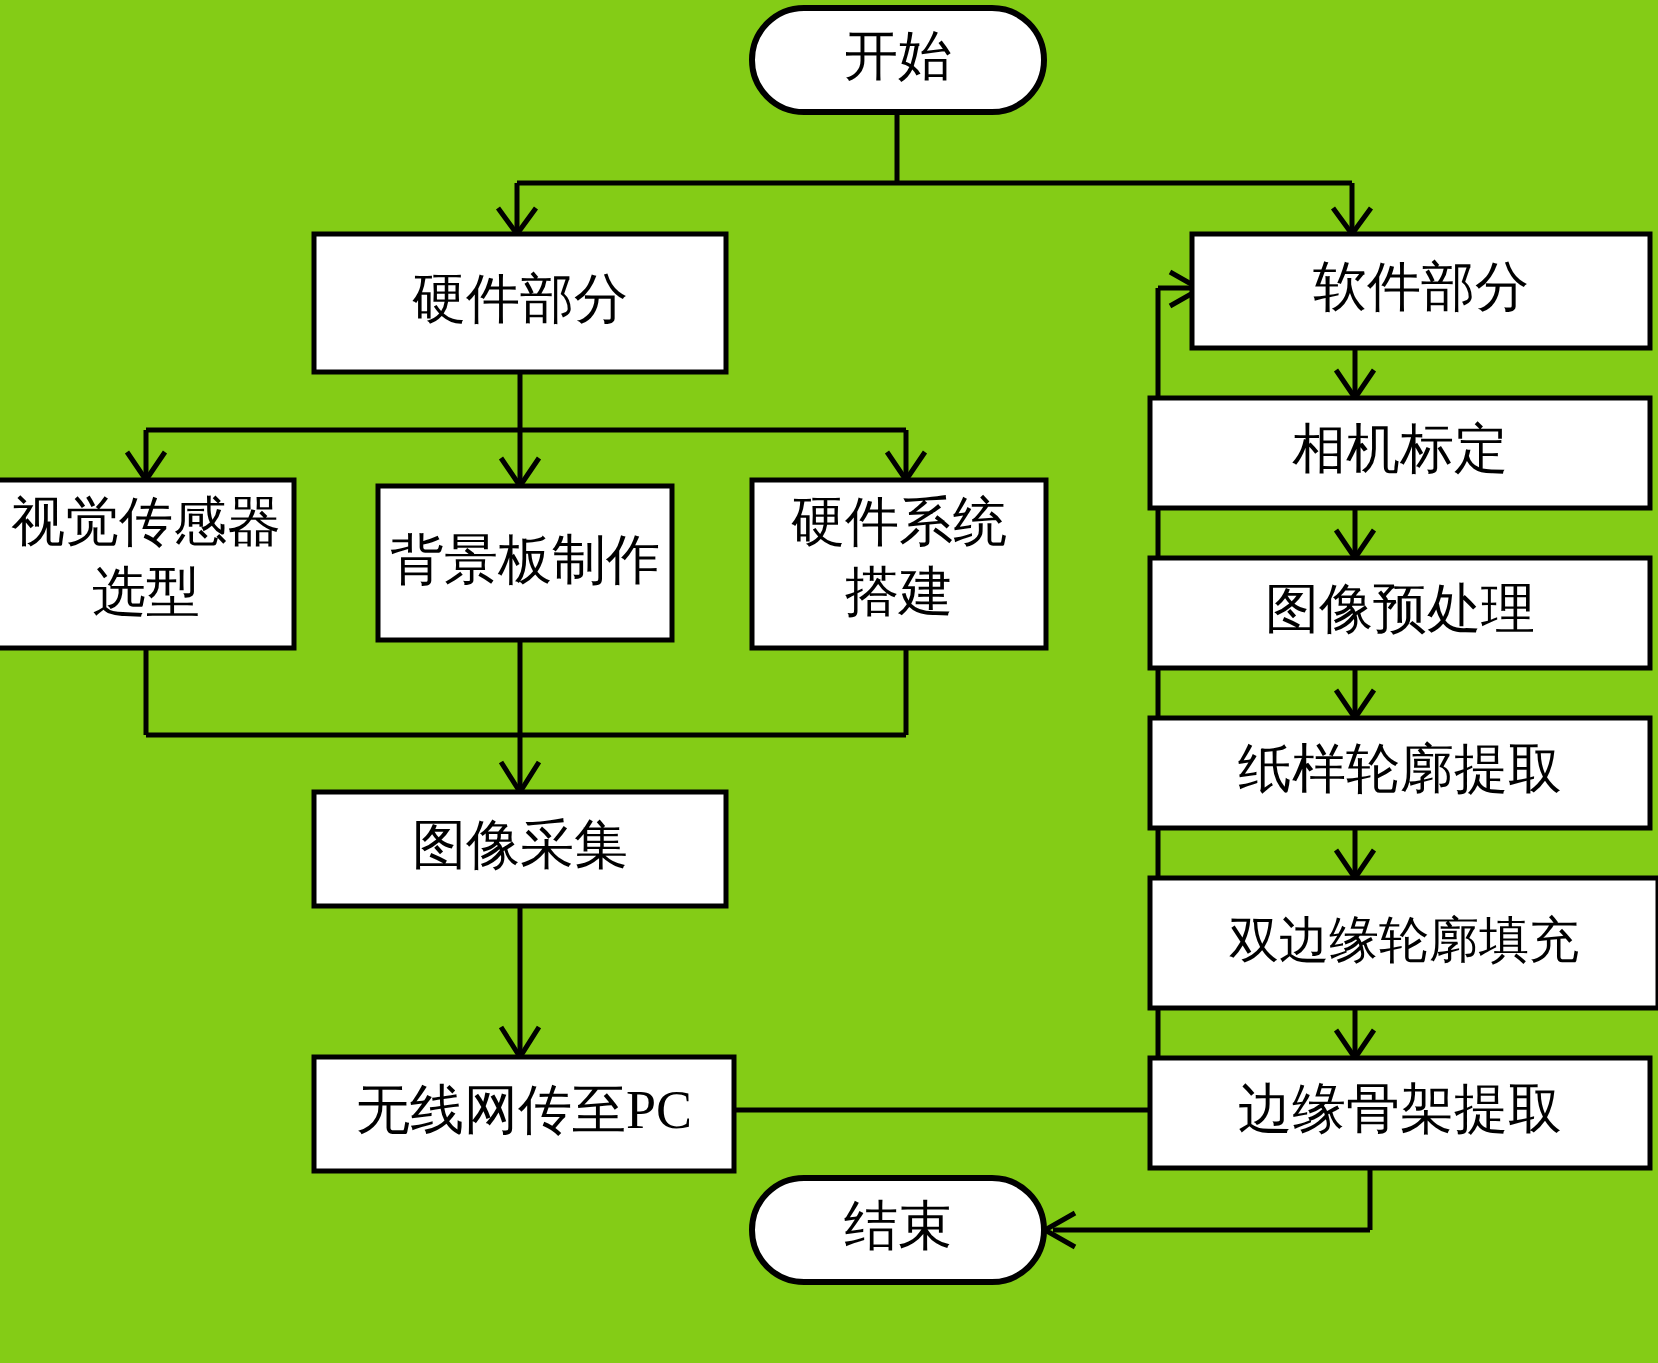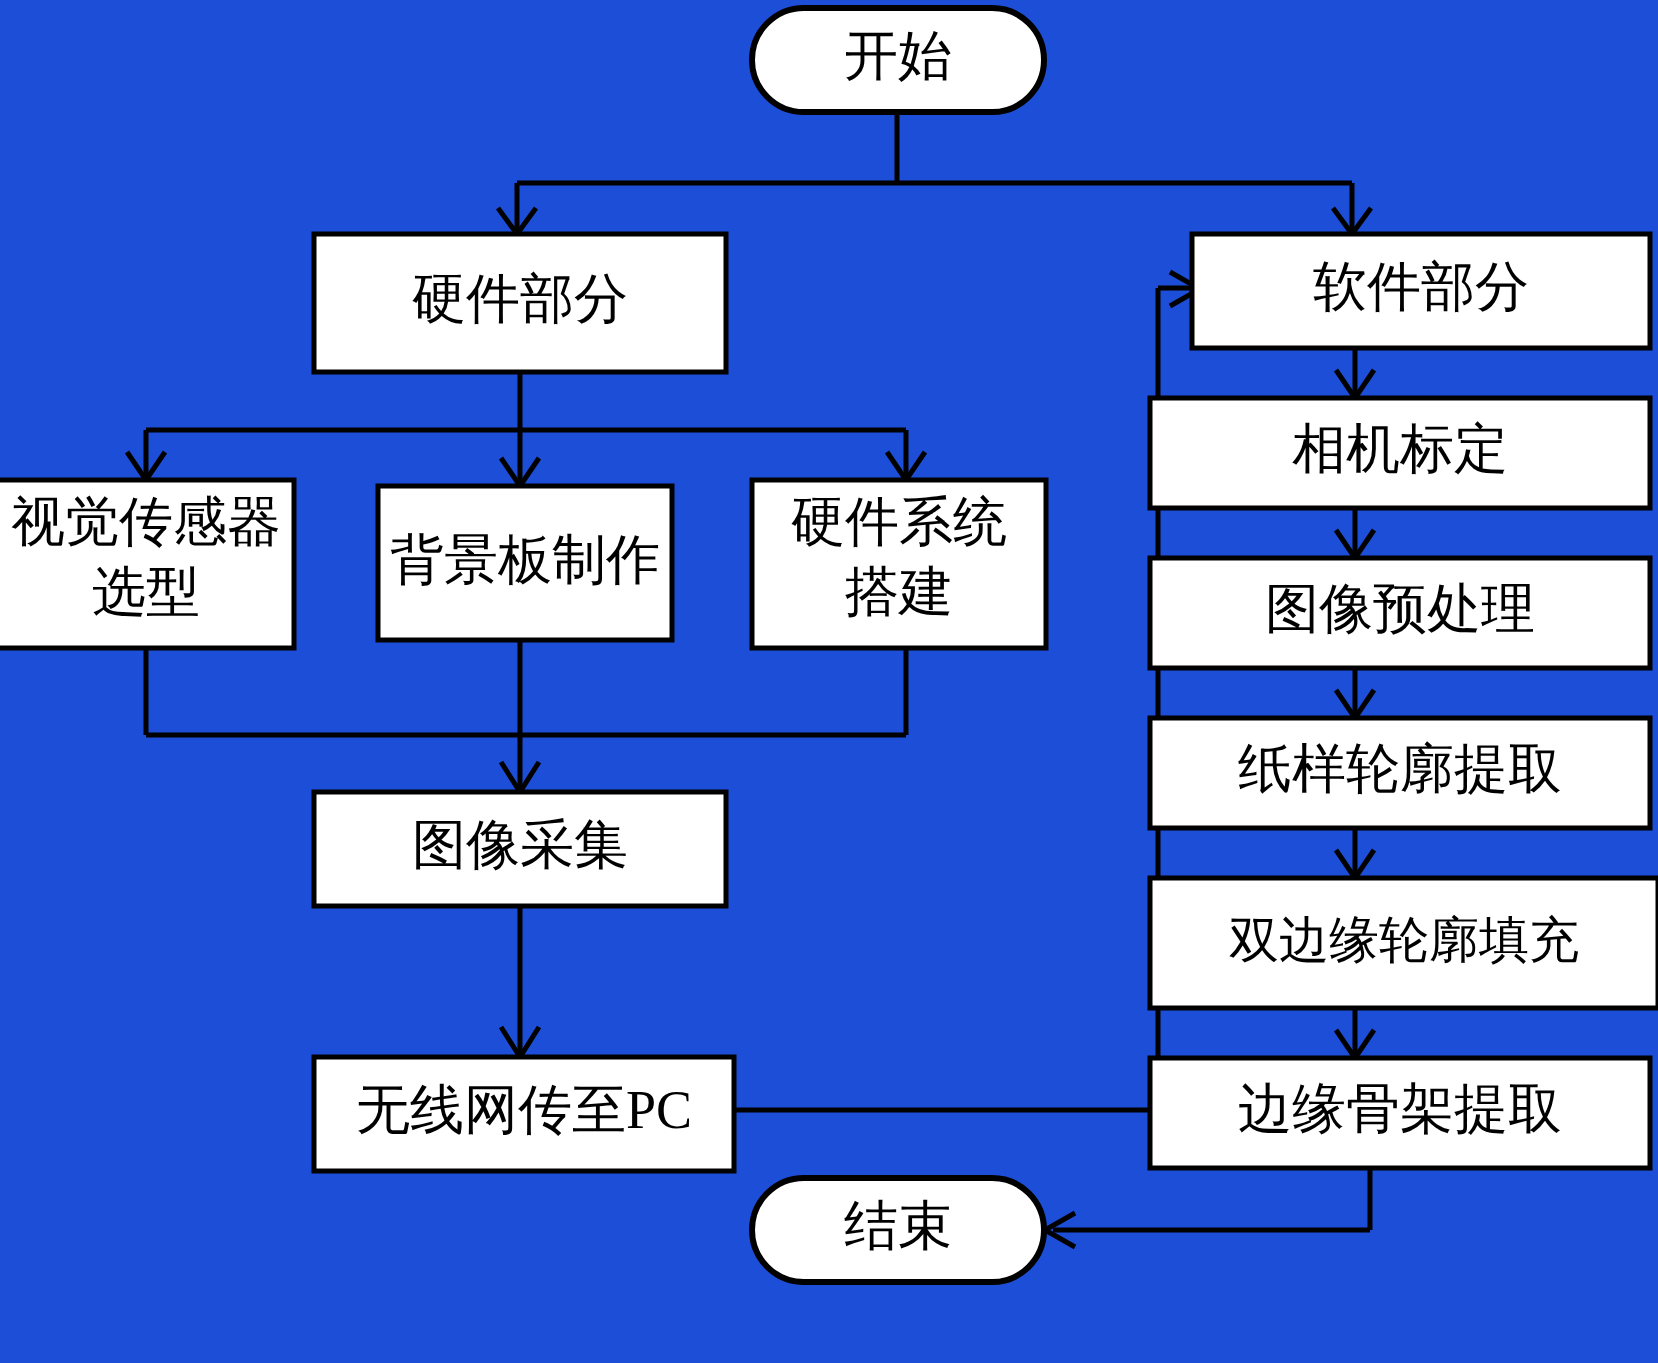--- a/index.html
+++ b/index.html
@@ -10,21 +10,21 @@
   body {
     width: 1658px;
     height: 1363px;
     font-family: "Liberation Serif", "DejaVu Serif", serif;
     overflow: hidden;
   }
   #flow-root {
     position: relative;
     width: 1658px;
     height: 1363px;
-    background: #1d4ed8;
+    background: #84cc16;
   }
   svg#flow-svg {
     position: absolute;
     left: 0;
     top: 0;
     width: 1658px;
     height: 1363px;
   }
   .node-box {
     fill: #ffffff;

